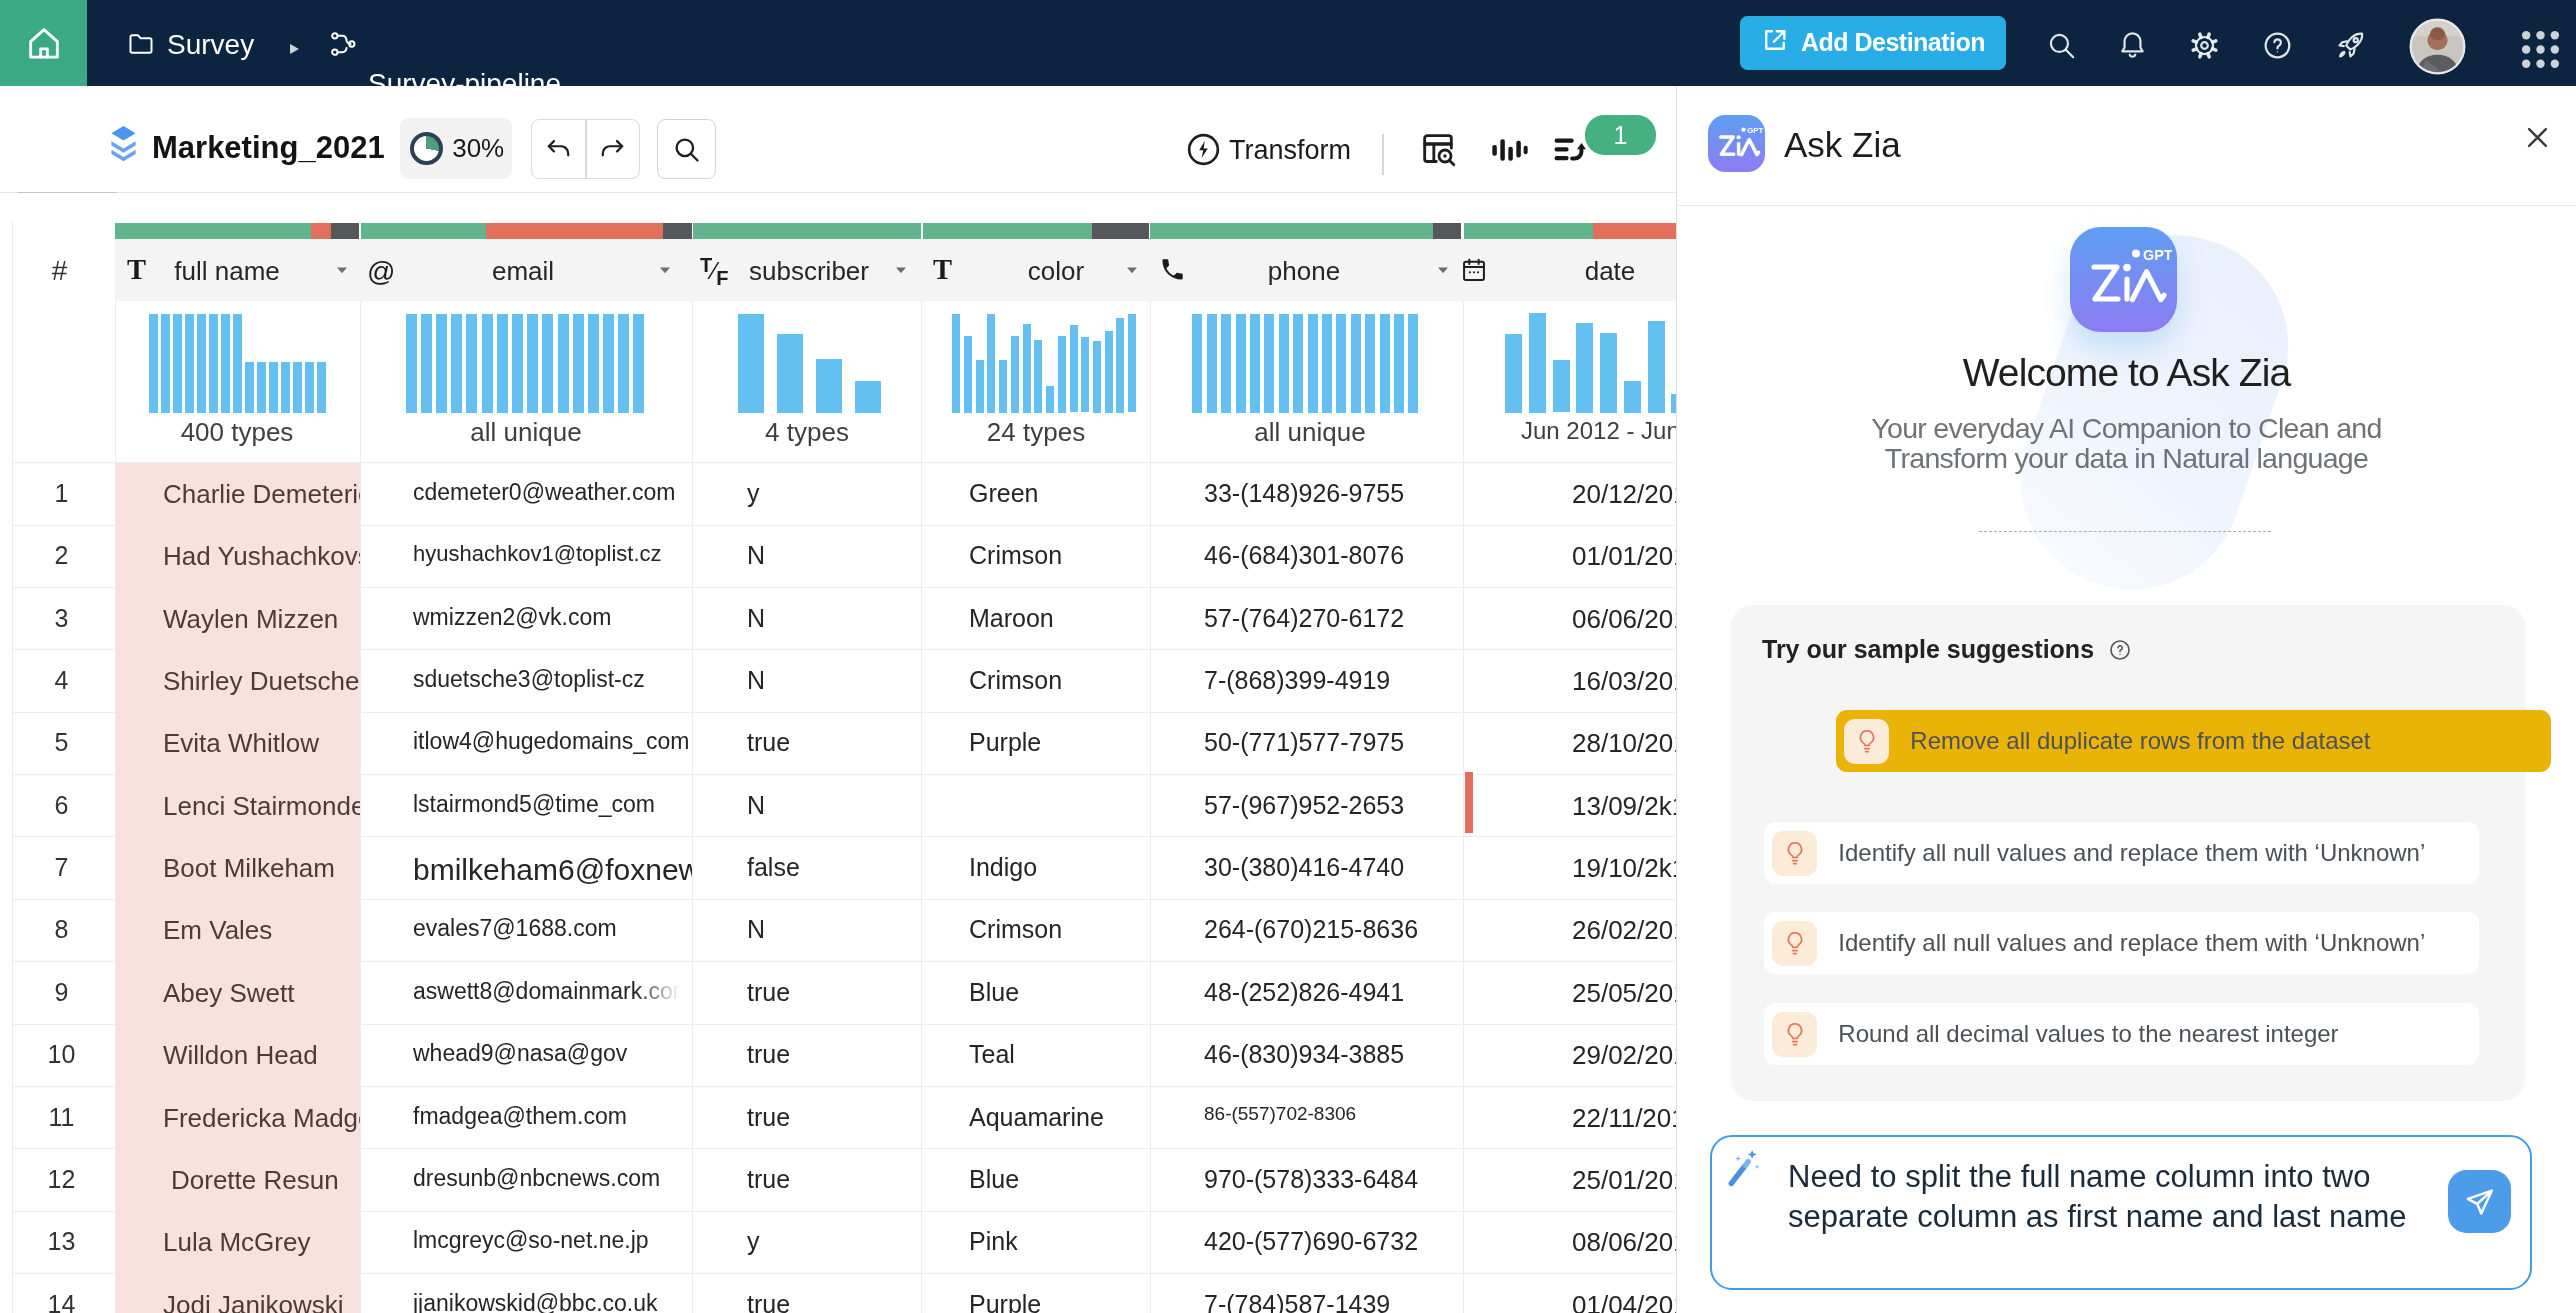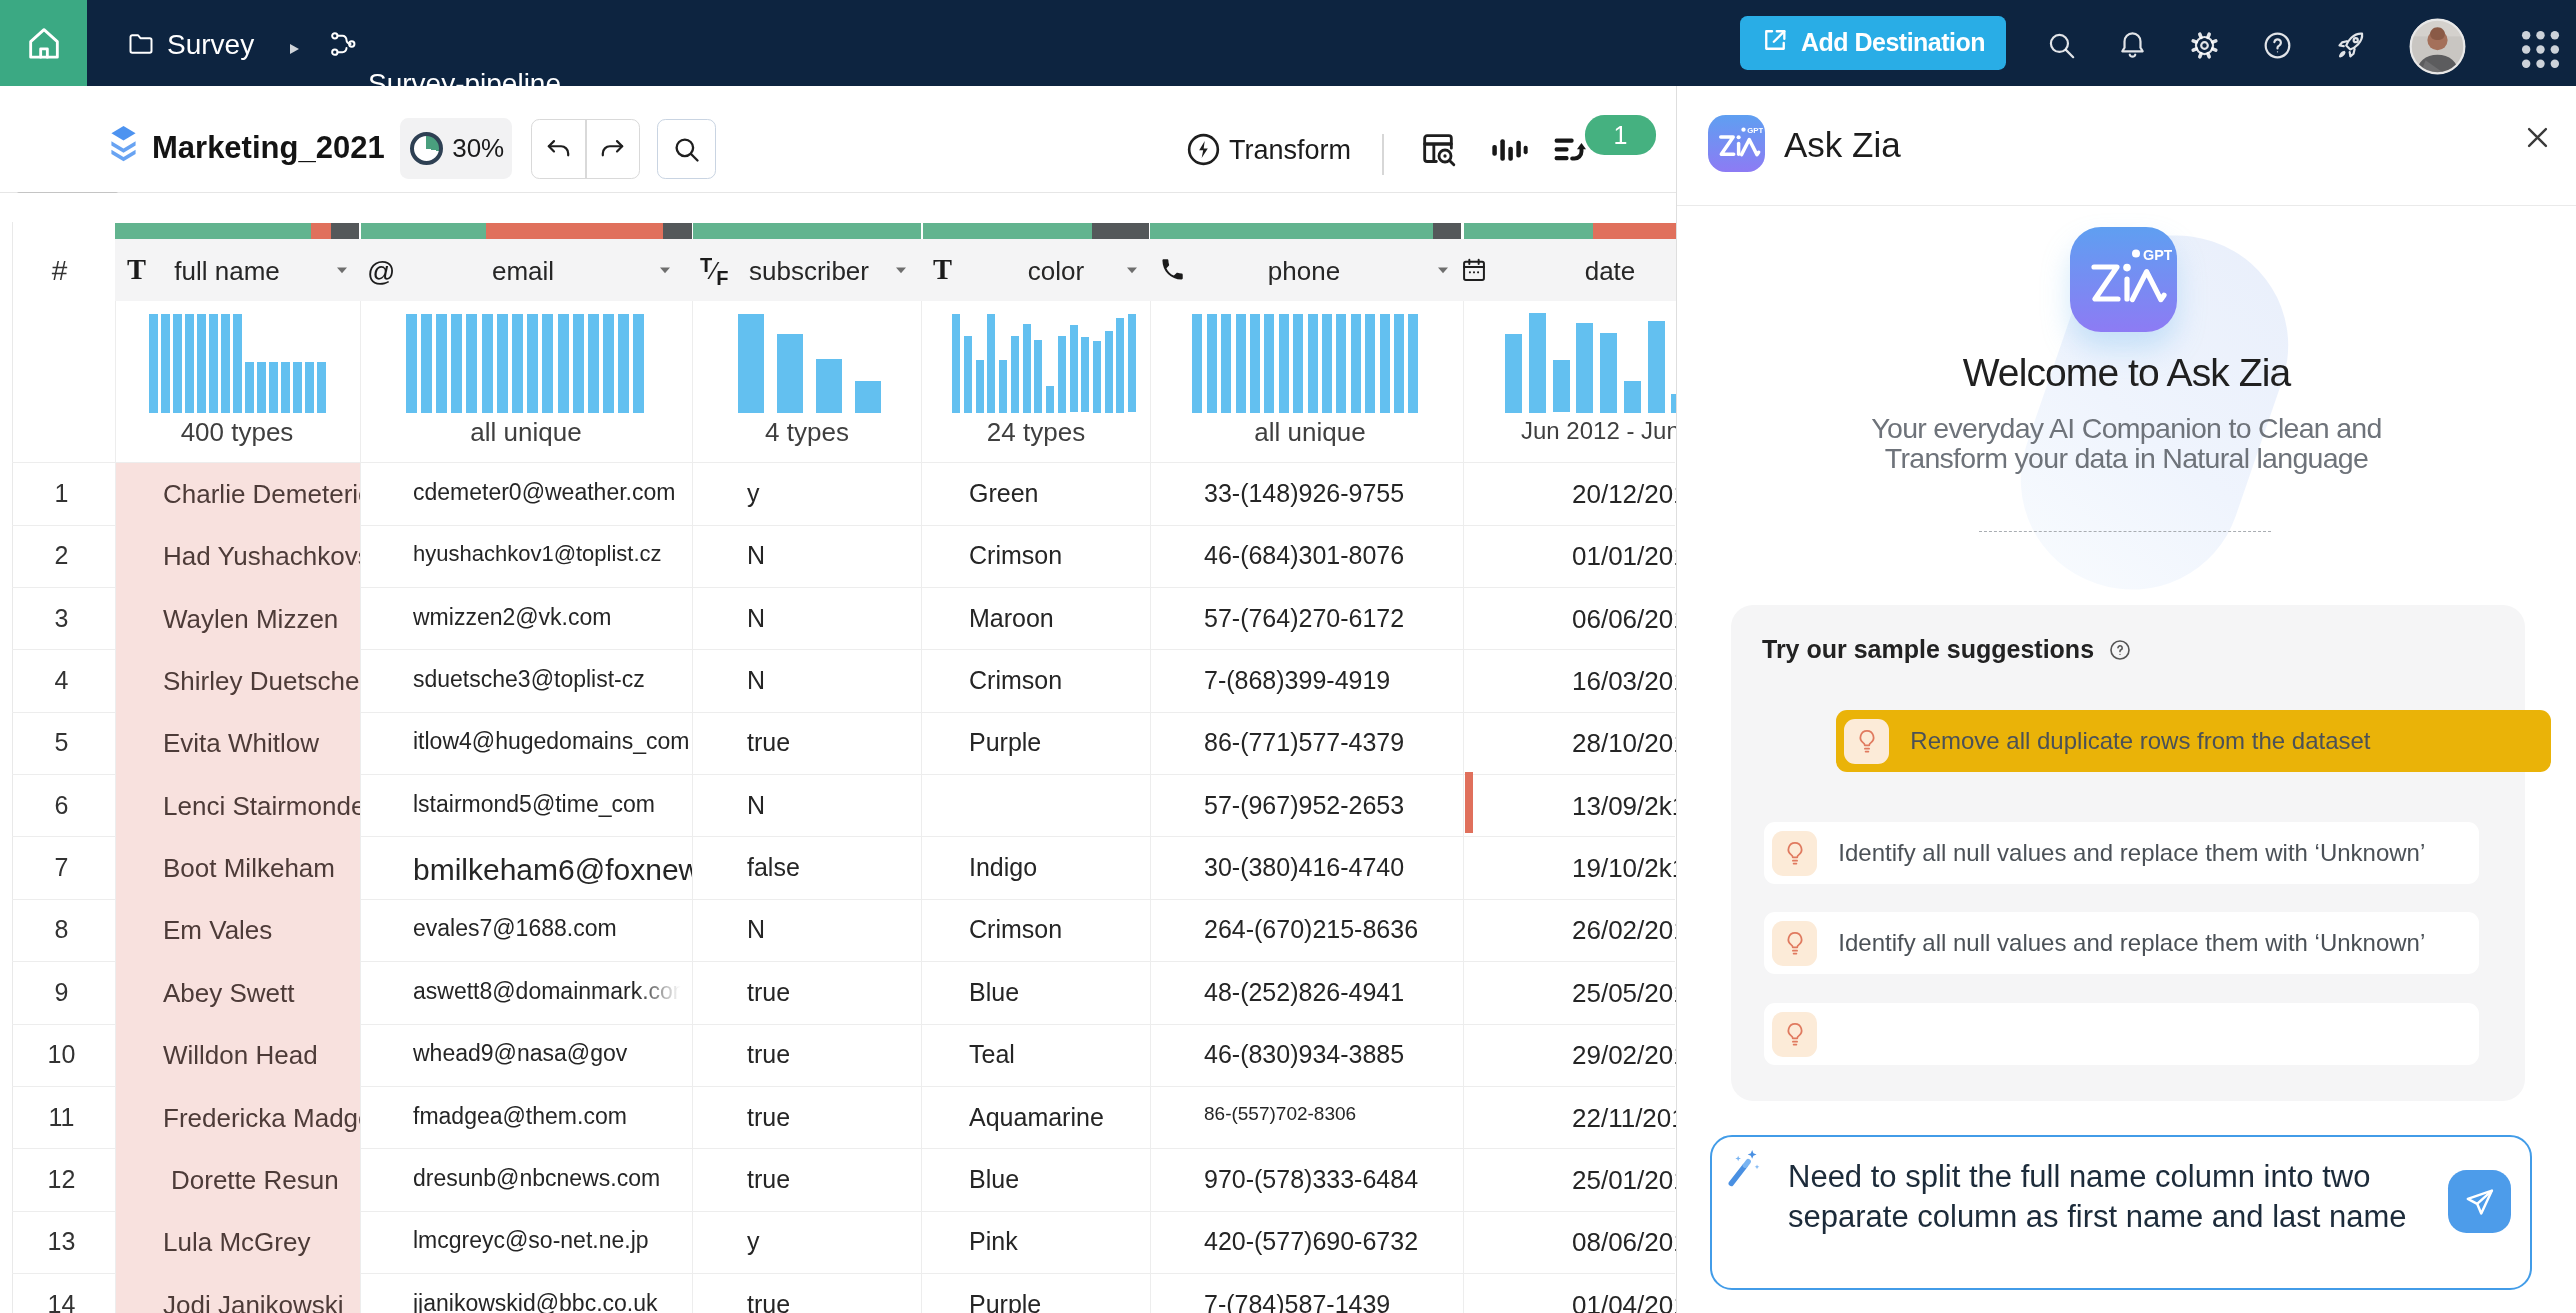--- a/index.html
+++ b/index.html
@@ -373,21 +373,21 @@
 <div class="a" style="left:413px;top:473px;width:279px;overflow:hidden;white-space:nowrap;font-size:23px;color:#252525;">sduetsche3@toplist-cz</div>
 <div class="a" style="left:747px;top:473px;font-size:25px;color:#252525;">N</div>
 <div class="a" style="left:969px;top:473px;font-size:25px;color:#252525;">Crimson</div>
 <div class="a" style="left:1204px;top:473px;font-size:25px;color:#252525;">7-(868)399-4919</div>
 <div class="a" style="left:1572px;top:473px;width:104px;overflow:hidden;white-space:nowrap;font-size:26px;color:#252525;">16/03/2014</div>
 <div class="a" style="left:13px;top:535px;width:97px;text-align:center;font-size:25px;color:#333;">5</div>
 <div class="a" style="left:163px;top:535px;width:197px;overflow:hidden;white-space:nowrap;font-size:26px;color:#4d3b38;">Evita Whitlow</div>
 <div class="a" style="left:413px;top:535px;width:279px;overflow:hidden;white-space:nowrap;font-size:23px;color:#252525;">itlow4@hugedomains_com</div>
 <div class="a" style="left:747px;top:535px;font-size:25px;color:#252525;">true</div>
 <div class="a" style="left:969px;top:535px;font-size:25px;color:#252525;">Purple</div>
-<div class="a" style="left:1204px;top:535px;font-size:25px;color:#252525;">86-(771)577-4379</div>
+<div class="a" style="left:1204px;top:535px;font-size:25px;color:#252525;">50-(771)577-7975</div>
 <div class="a" style="left:1572px;top:535px;width:104px;overflow:hidden;white-space:nowrap;font-size:26px;color:#252525;">28/10/2013</div>
 <div class="a" style="left:13px;top:598px;width:97px;text-align:center;font-size:25px;color:#333;">6</div>
 <div class="a" style="left:163px;top:598px;width:197px;overflow:hidden;white-space:nowrap;font-size:26px;color:#4d3b38;">Lenci Stairmonde</div>
 <div class="a" style="left:413px;top:598px;width:279px;overflow:hidden;white-space:nowrap;font-size:23px;color:#252525;">lstairmond5@time_com</div>
 <div class="a" style="left:747px;top:598px;font-size:25px;color:#252525;">N</div>
 <div class="a" style="left:969px;top:598px;font-size:25px;color:#252525;"></div>
 <div class="a" style="left:1204px;top:598px;font-size:25px;color:#252525;">57-(967)952-2653</div>
 <div class="a" style="left:1572px;top:598px;width:104px;overflow:hidden;white-space:nowrap;font-size:26px;color:#252525;">13/09/2k15</div>
 <div class="a" style="left:13px;top:660px;width:97px;text-align:center;font-size:25px;color:#333;">7</div>
 <div class="a" style="left:163px;top:660px;width:197px;overflow:hidden;white-space:nowrap;font-size:26px;color:#4d3b38;">Boot Milkeham</div>
@@ -516,20 +516,21 @@
     </div>
     <span style="margin-left:21px;font-size:24px;color:#4b5157;">Identify all null values and replace them with ‘Unknown’</span>
   </div>
 <div class="a ct" style="left:1764px;top:1003px;width:715px;height:62px;background:#fff;border-radius:11px;">
     <div class="ct" style="margin-left:8.3px;width:45px;height:45px;background:#fcebd8;border-radius:11px;justify-content:center;">
       <svg width="28" height="28" viewBox="0 0 24 24" fill="none">
         <path d="M12 3.4 a5.6 5.6 0 0 0-3.2 10.2 c.75.55 1.2 1.3 1.3 2.1 h3.8 c.1-.8.55-1.55 1.3-2.1 A5.6 5.6 0 0 0 12 3.4z" stroke="#e07a5f" stroke-width="1.5" fill="none" stroke-linejoin="round"></path>
         <path d="M10.2 18.6 h3.6 M10.8 21 h2.4" stroke="#e07a5f" stroke-width="1.5" stroke-linecap="round"></path>
       </svg>
     </div>
+    <span style="margin-left:21px;font-size:24px;color:#4b5157;">Round all decimal values to the nearest integer</span>
   </div>
 <div class="a" style="left:1710px;top:1135px;width:822px;height:155px;background:#fff;border:2.3px solid #429ce8;border-radius:22px;box-sizing:border-box;"></div>
 <div class="a" style="left:1724px;top:1145px;"><svg width="39" height="44" viewBox="0 0 24 28" fill="none">
       <path d="M4.2 24.5 L12.8 13.5" stroke="#4a90e2" stroke-width="3.4" stroke-linecap="round"></path>
       <path d="M13.2 12.9 l1.8-2.3" stroke="#79b4f2" stroke-width="3.4" stroke-linecap="round"></path>
       <path d="M17.5 3.2 l.8 2 2 .8 -2 .8 -.8 2 -.8-2 -2-.8 2-.8z" fill="#4a90e2"></path>
       <path d="M8.6 6.8 l.5 1.3 1.3.5 -1.3.5 -.5 1.3 -.5-1.3 -1.3-.5 1.3-.5z" fill="#79b4f2"></path>
       <path d="M20.6 12.4 l.4 1.1 1.1.4 -1.1.4 -.4 1.1 -.4-1.1 -1.1-.4 1.1-.4z" fill="#79b4f2"></path>
     </svg></div>
 <div class="a" style="left:1788px;top:1157px;font-size:31px;line-height:40px;color:#1c2b3a;">Need to split the full name column into two<br>separate column as first name and last name</div>

